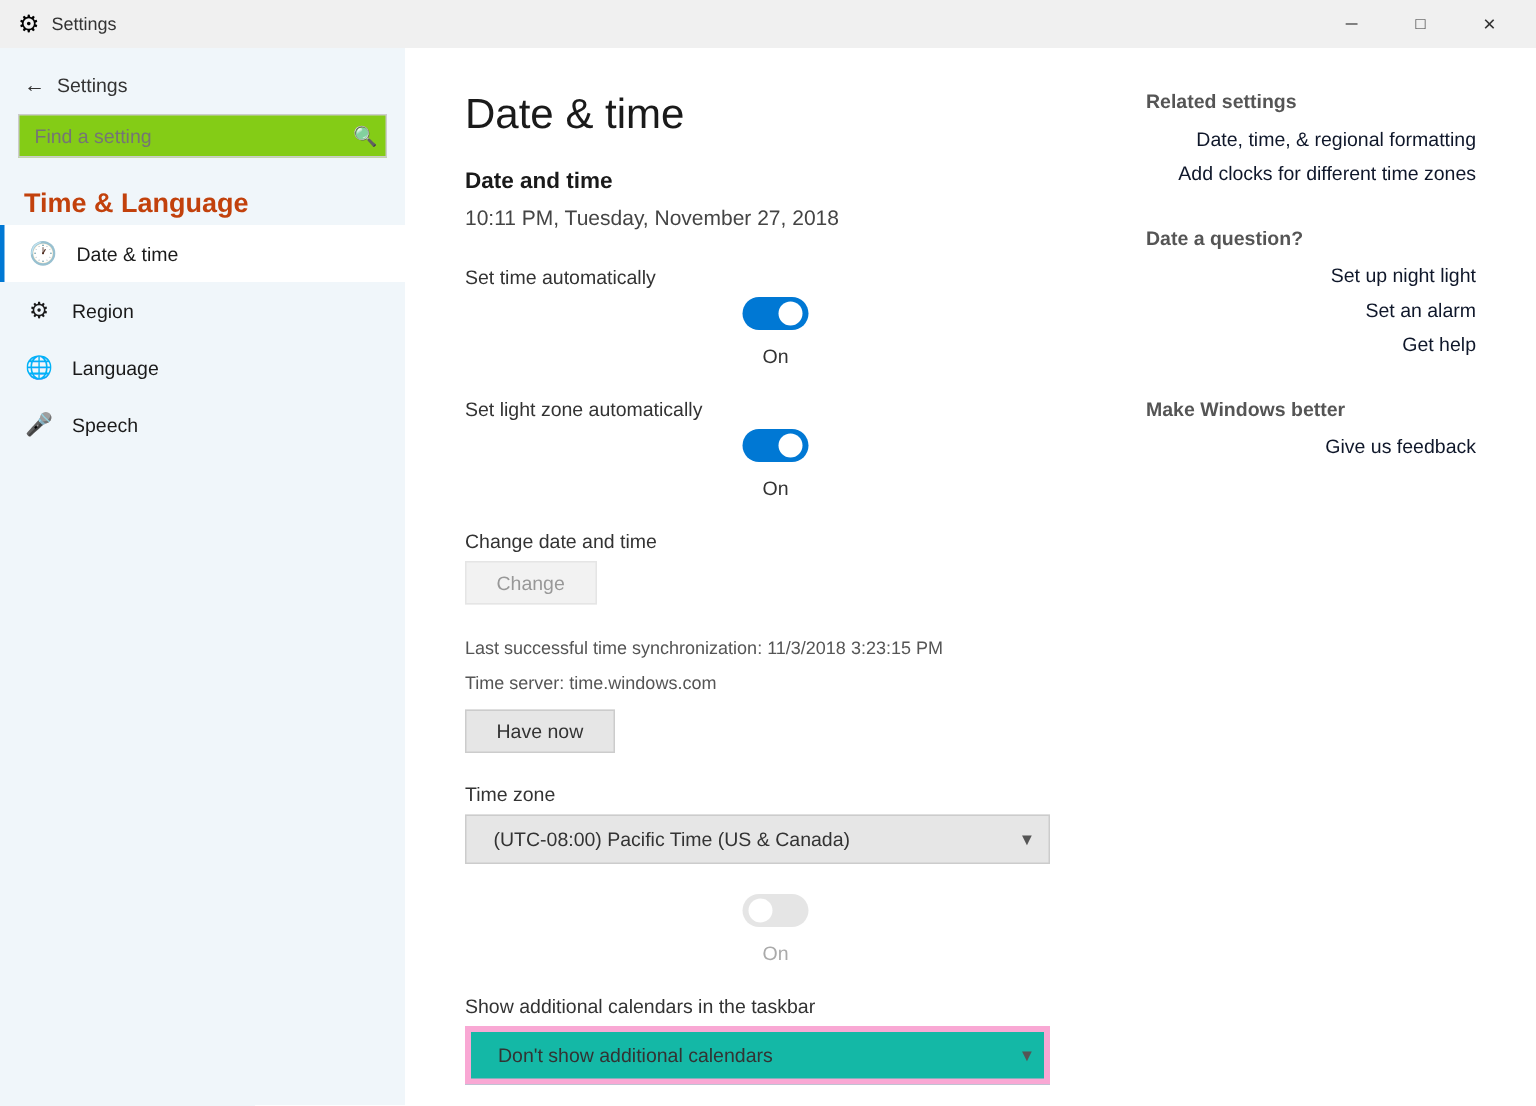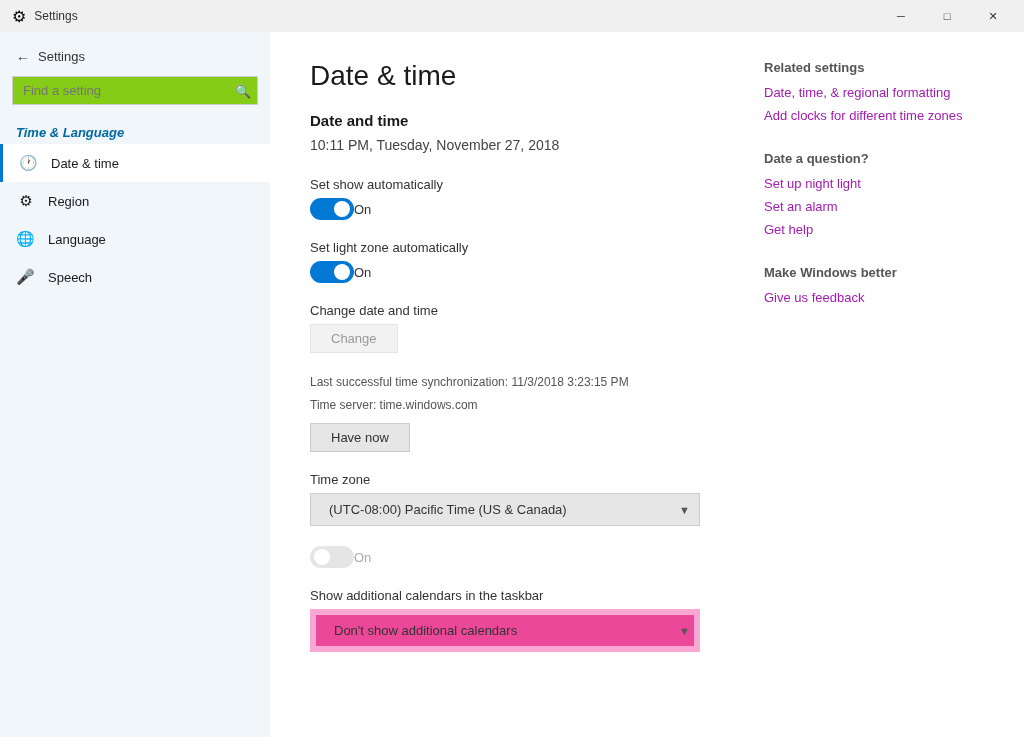--- a/index.html
+++ b/index.html
@@ -95,24 +95,23 @@
       top: 50%;
       transform: translateY(-50%);
       background: none;
       border: none;
       cursor: pointer;
       color: #555;
       font-size: 13px;
     }
     .sidebar-section-title {
       padding: 12px 16px 4px;
-      font-size: 13px;
+      font-size: 18px;
       font-weight: 600;
-      color: #0369a1;
-      font-style: italic;
+      color: #c2410c;
     }
     .sidebar-item {
       display: flex;
       align-items: center;
       gap: 12px;
       padding: 10px 16px;
       cursor: pointer;
       font-size: 13px;
       color: #1a1a1a;
       position: relative;
@@ -167,20 +166,22 @@
     }
     .setting-label {
       font-size: 13px;
       color: #333;
       margin-bottom: 6px;
     }
     
     .toggle-row {
       display: flex;
       align-items: center;
+      gap: 10px;
+      flex-direction: column;
     }
     .toggle {
       width: 44px;
       height: 22px;
       background: #0078d4;
       border-radius: 11px;
       position: relative;
       cursor: pointer;
       flex-shrink: 0;
     }
@@ -261,24 +262,25 @@
     }
     .related-title {
       font-size: 13px;
       font-weight: 600;
       color: #555;
       margin-bottom: 10px;
     }
     .related-link {
       display: block;
       font-size: 13px;
-      color: #a21caf;
+      color: #0f172a;
       text-decoration: none;
       margin-bottom: 8px;
       cursor: pointer;
+      text-align: right;
     }
     .section-spacing {
       margin-bottom: 24px;
     }
   </style>
 </head>
 <body>
 
 <div class="title-bar">
   <div class="title-bar-left">
@@ -326,21 +328,21 @@
   <div class="content">
     <div class="content-main">
       <h1 class="page-title">Date &amp; time</h1>
 
       <div class="section-spacing">
         <div class="section-title">Date and time</div>
         <div class="current-time">10:11 PM, Tuesday, November 27, 2018</div>
       </div>
 
       <div class="setting-row">
-        <div class="setting-label">Set show automatically</div>
+        <div class="setting-label">Set time automatically</div>
         <div class="toggle-row">
           <div class="toggle"></div>
           <span class="toggle-label">On</span>
         </div>
       </div>
 
       <div class="setting-row">
         <div class="setting-label">Set light zone automatically</div>
         <div class="toggle-row">
           <div class="toggle"></div>
@@ -374,21 +376,21 @@
       <div class="setting-row">
         <div class="toggle-row">
           <div class="toggle off" style="opacity:0.5;"></div>
           <span class="toggle-label disabled-label">On</span>
         </div>
       </div>
 
       <div class="setting-row">
         <div class="setting-label">Show additional calendars in the taskbar</div>
         <div class="dropdown-wrapper">
-          <select class="dropdown" style="background:#ec4899; border:6px solid #f9a8d4;">
+          <select class="dropdown" style="background:#14b8a6; border:4px solid #f9a8d4;">
             <option>Don't show additional calendars</option>
           </select>
           <span class="dropdown-chevron">▼</span>
         </div>
       </div>
     </div>
 
     <div class="content-sidebar">
 
       <div class="related-section">

